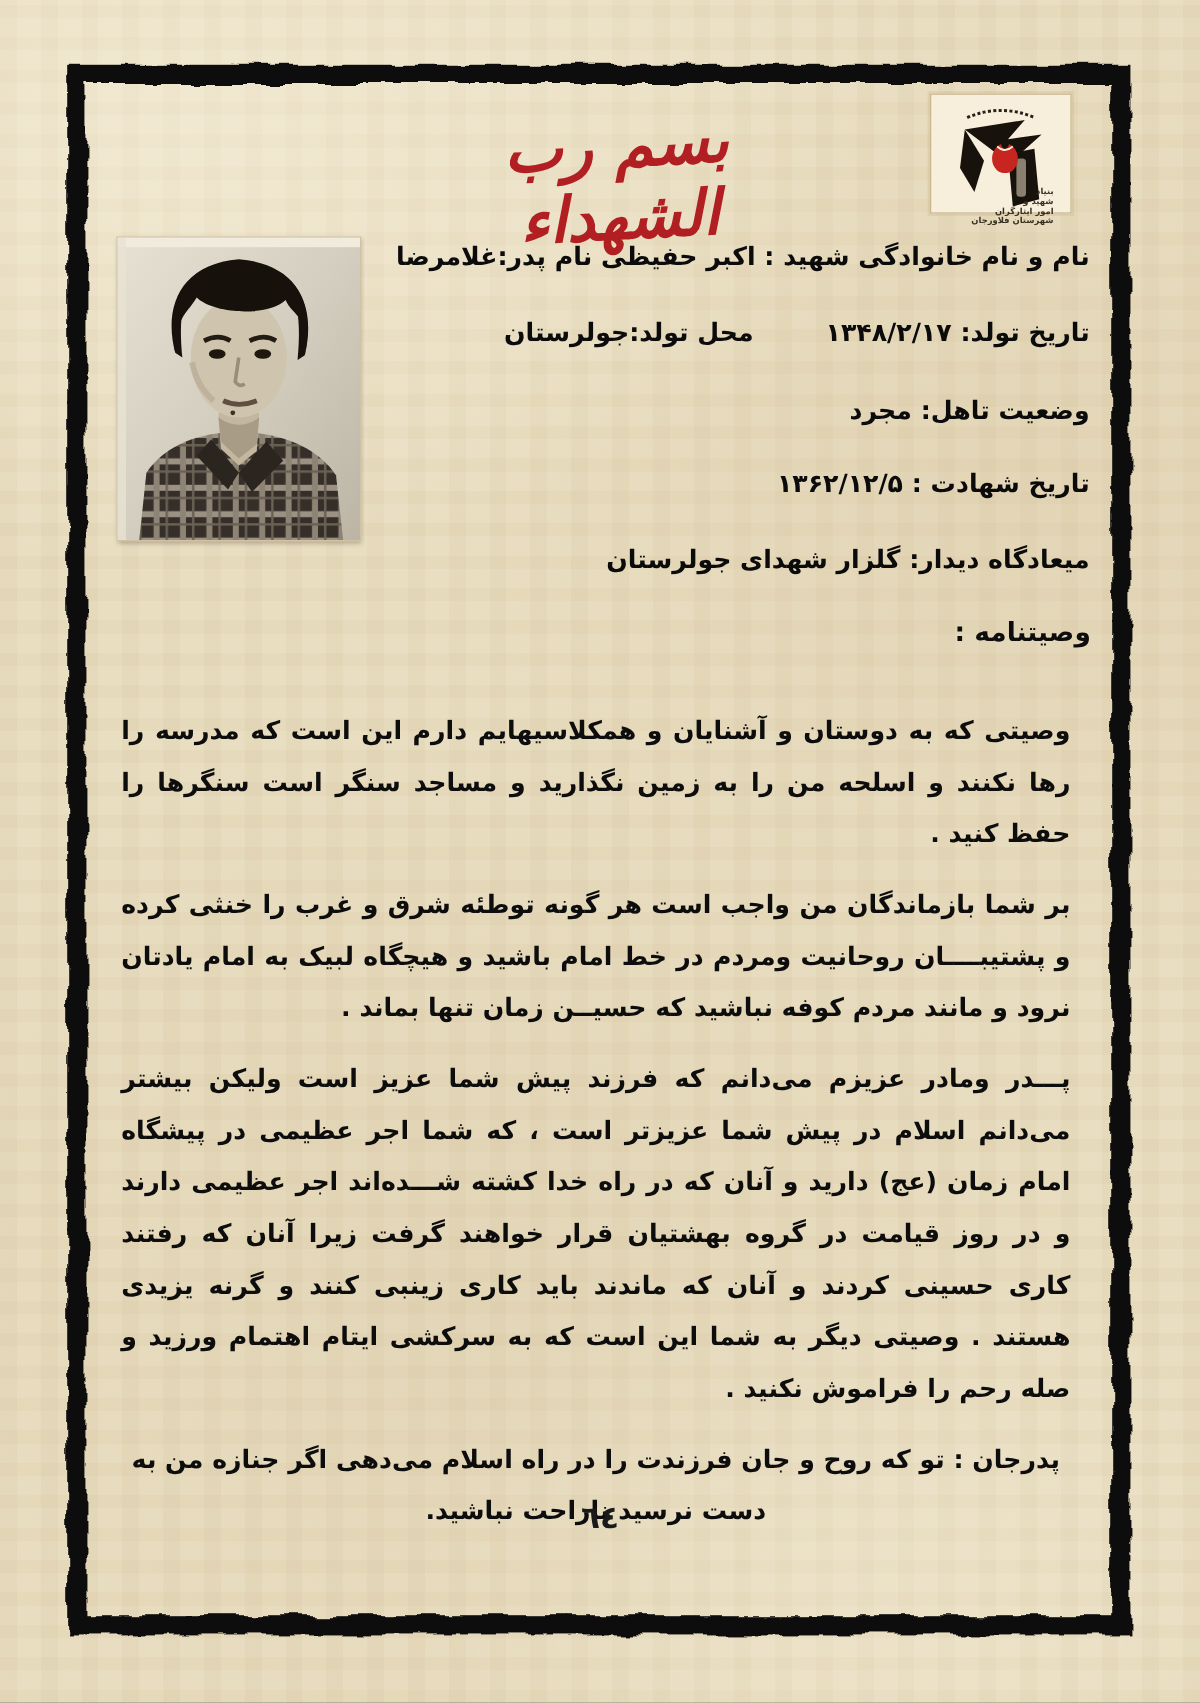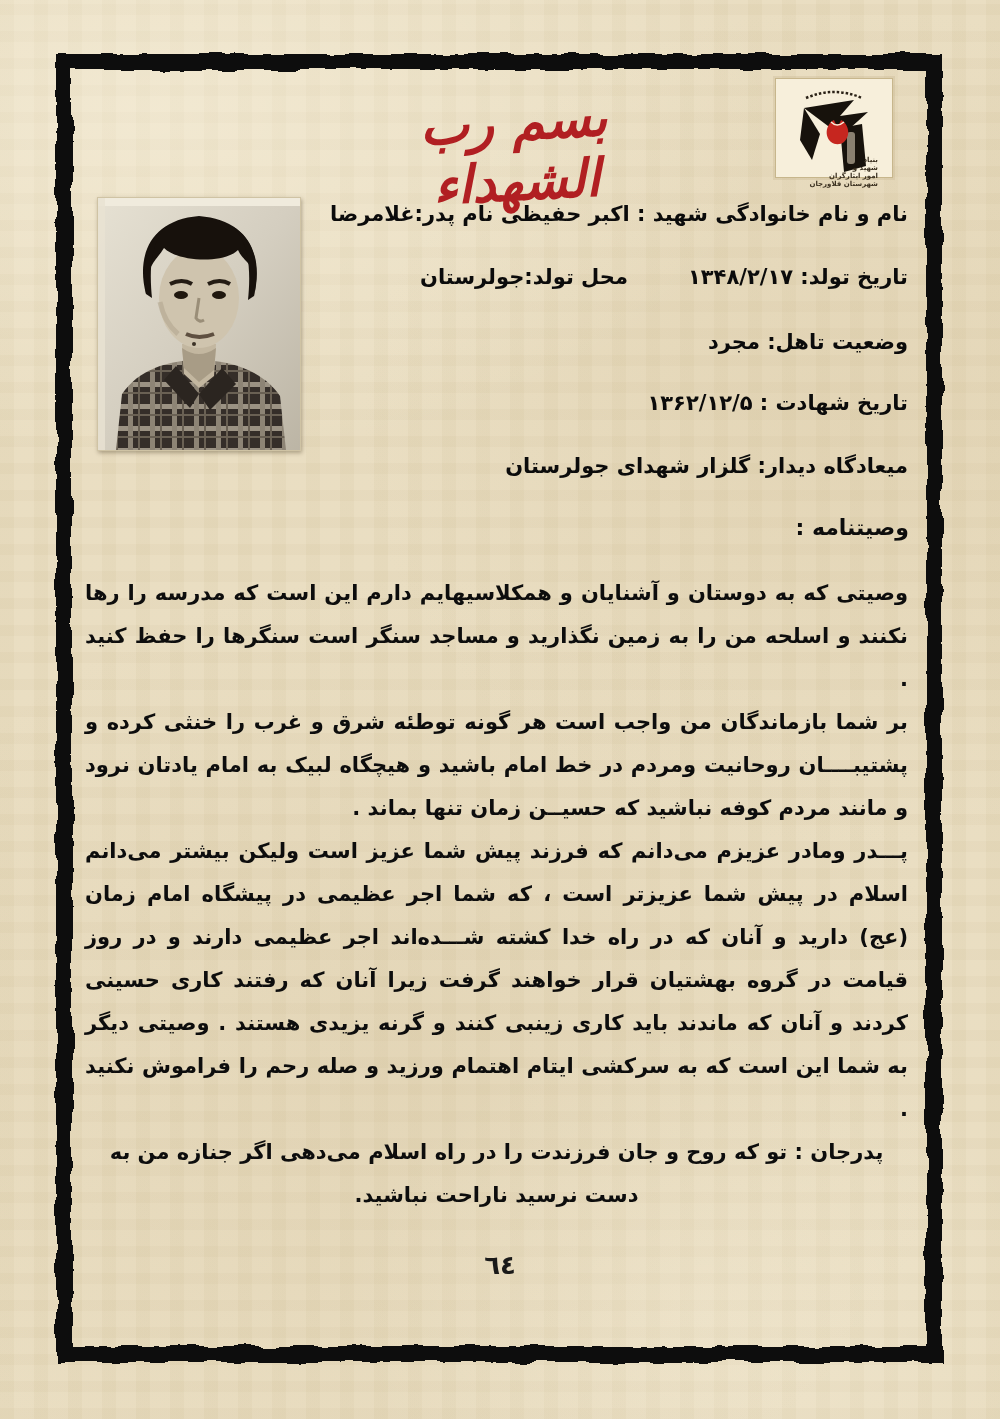--- a/index.html
+++ b/index.html
@@ -73,21 +73,21 @@
     position:absolute; top:515px; right:91px;
     direction:rtl; font-weight:700; font-size:22px;
   }
 
   .will-body {
     position:absolute; top:572px; left:85px; right:92px;
     direction:rtl;
     font-weight:700; font-size:21px; line-height:43px;
     text-align:justify;
   }
-  .will-body p { margin:0; }
+  .will-body p { margin:16px; }
   .will-body p:last-child { text-align:center; }
 
   .page-number {
     position:absolute; top:1250px; left:0; right:0;
     text-align:center;
     font-size:26px; font-weight:700; color:#1a1a1a;
     direction:rtl;
   }
 </style>
 </head>

